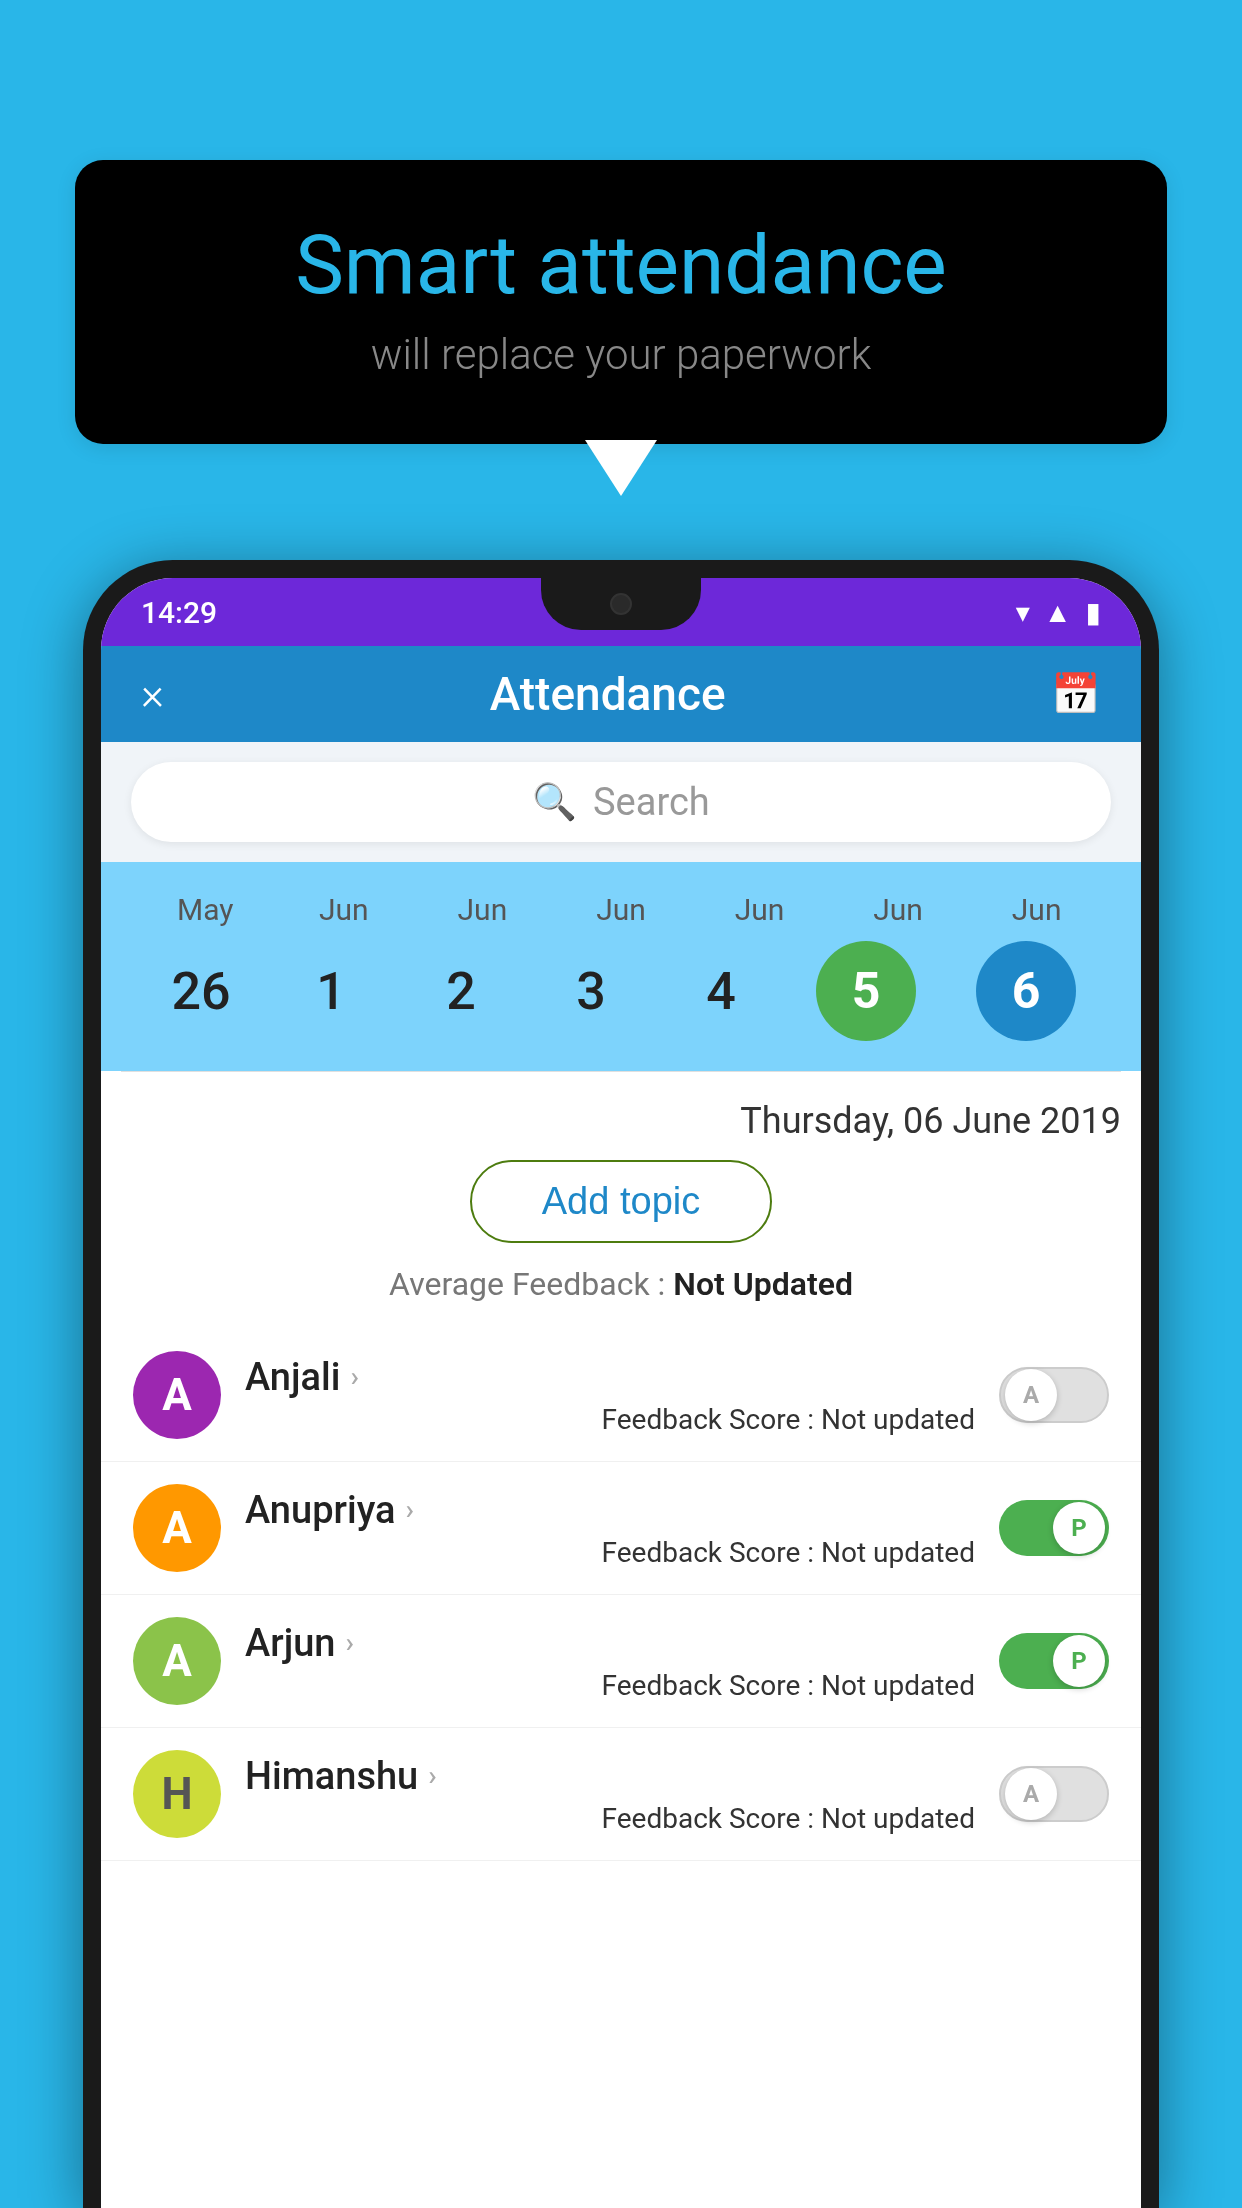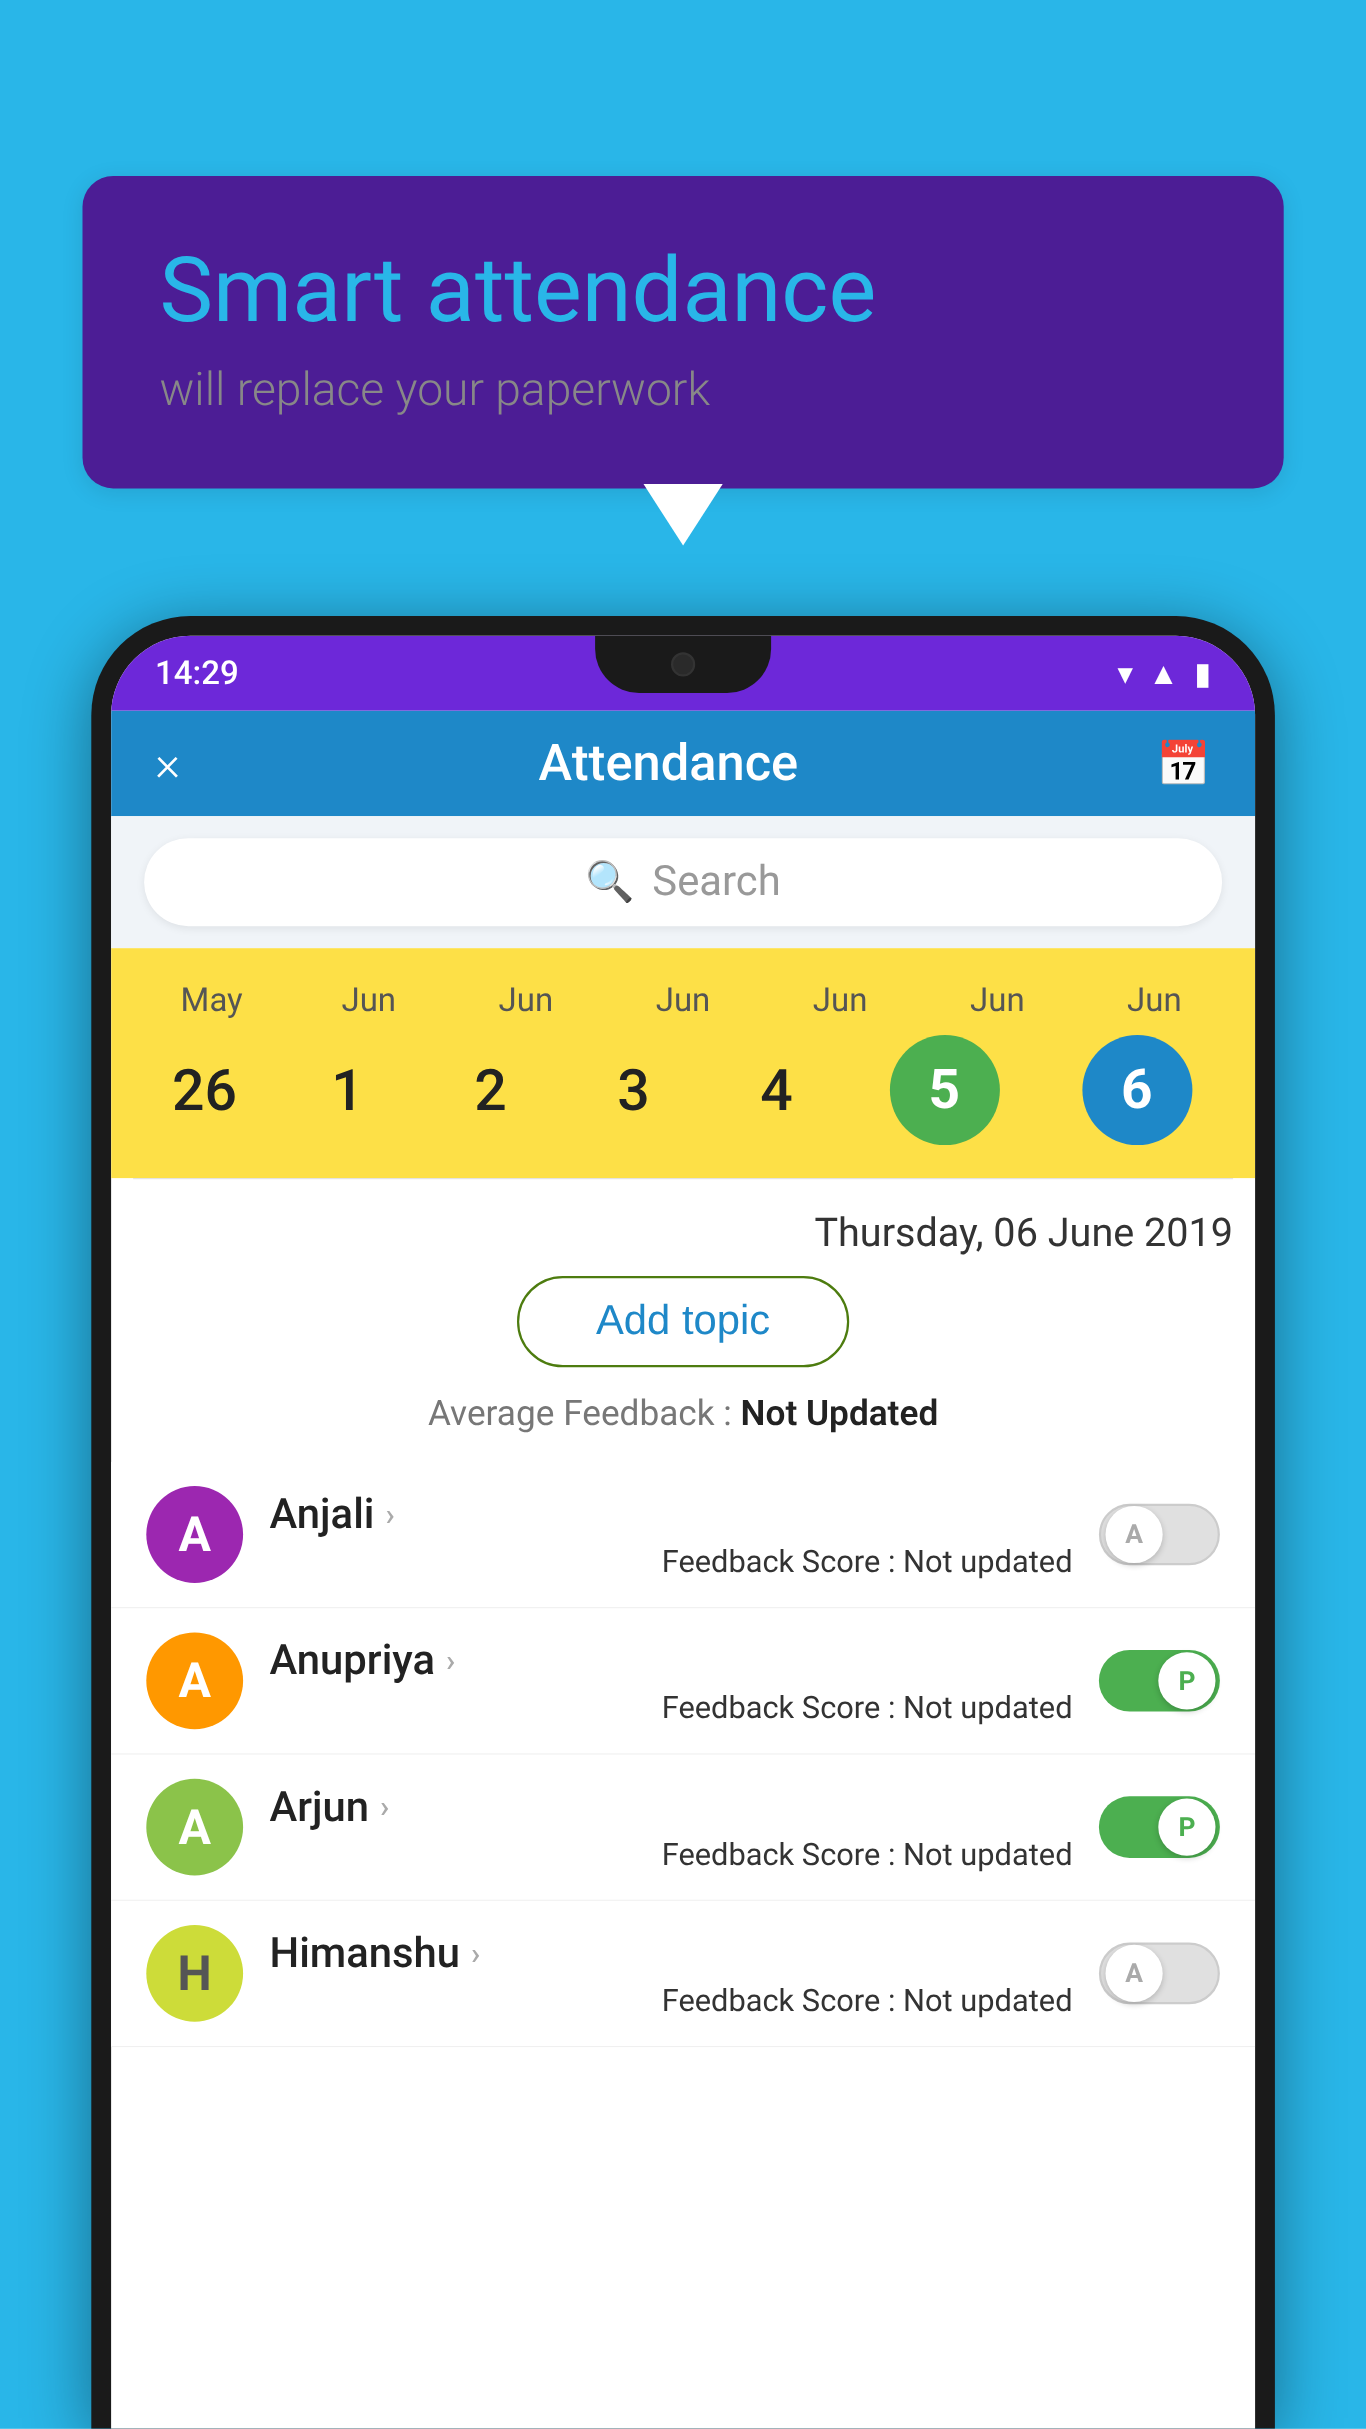--- a/index.html
+++ b/index.html
@@ -13,24 +13,24 @@
     }
 
     
     .speech-bubble-wrapper {
       position: absolute;
       top: 160px;
       left: 75px;
       right: 75px;
     }
     .speech-bubble {
-      background: #4c1d95;
+      background: #000000;
       border-radius: 28px;
       padding: 60px 70px 65px;
-      text-align: left;
+      text-align: center;
       position: relative;
       box-shadow: 0 4px 20px rgba(0,0,0,0.1);
     }
     .speech-bubble::after {
       content: '';
       position: absolute;
       bottom: -52px;
       left: 50%;
       transform: translateX(-50%);
       width: 0;
@@ -163,22 +163,22 @@
       color: #aaa;
       font-size: 36px;
     }
     .search-input-text {
       font-size: 38px;
       color: #999;
     }
 
     
     .calendar-section {
-      background: #fde047;
-      padding: 20px 0 10px;
+      background: #7dd3fc;
+      padding: 20px 15px 10px;
     }
     .calendar-months {
       display: flex;
       justify-content: space-around;
       padding: 10px 20px 4px;
     }
     .cal-month {
       font-size: 30px;
       color: #555;
       text-align: center;

